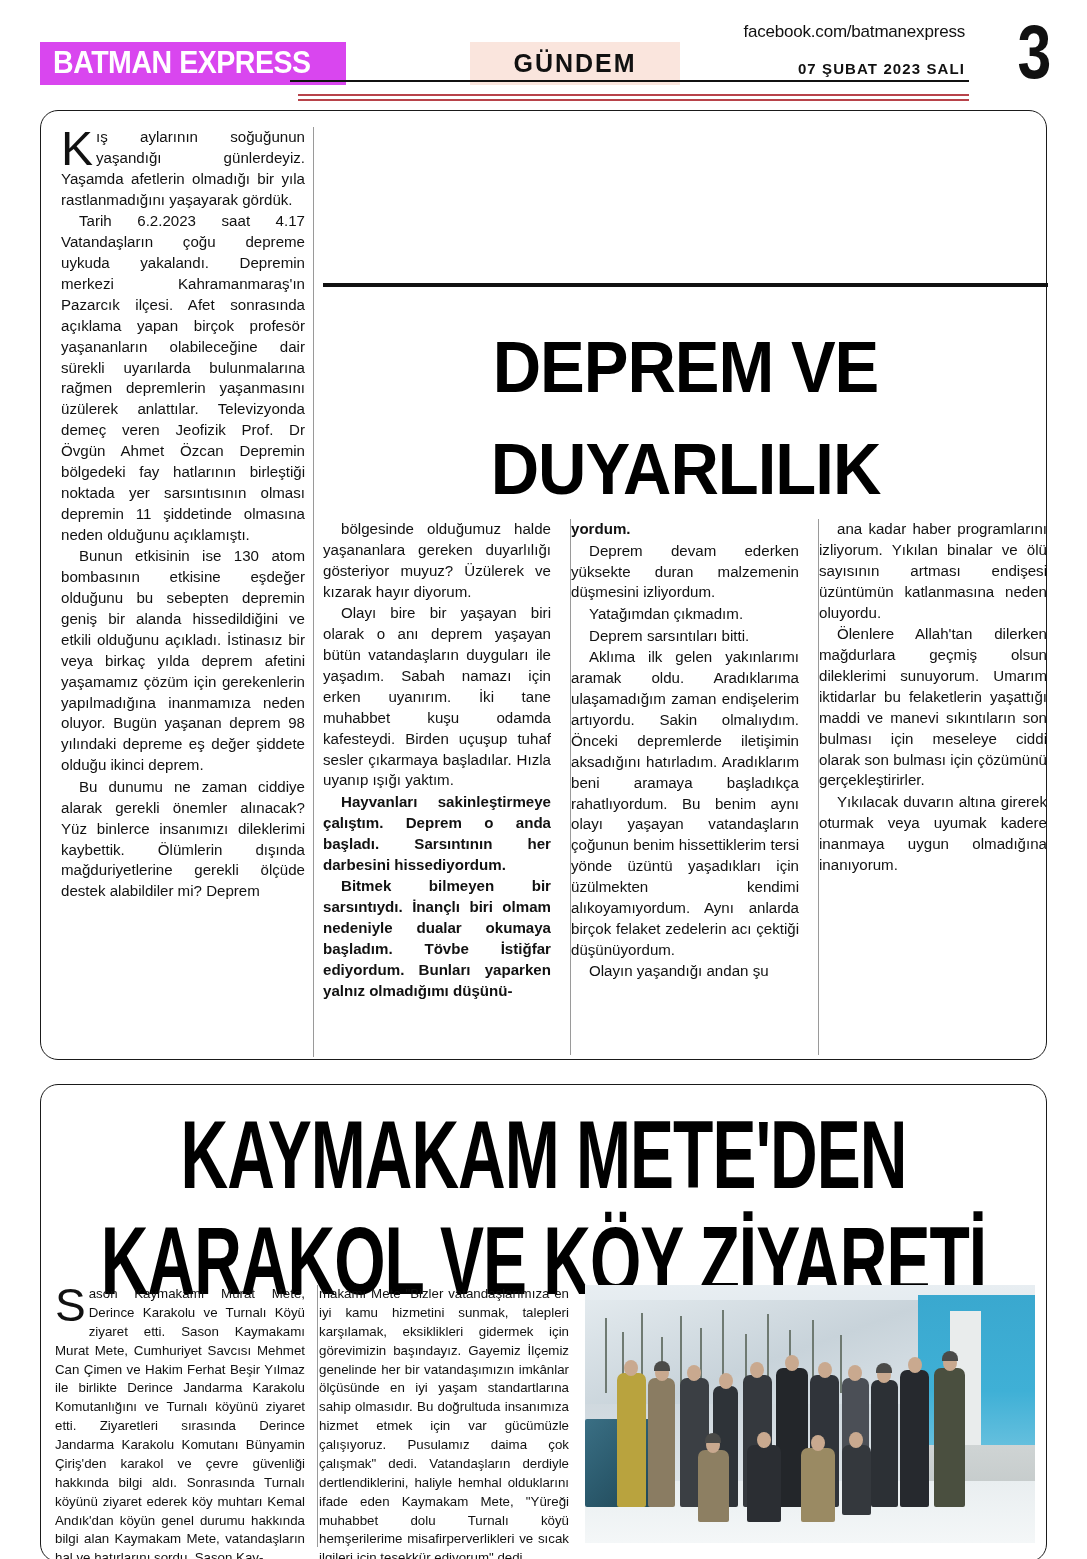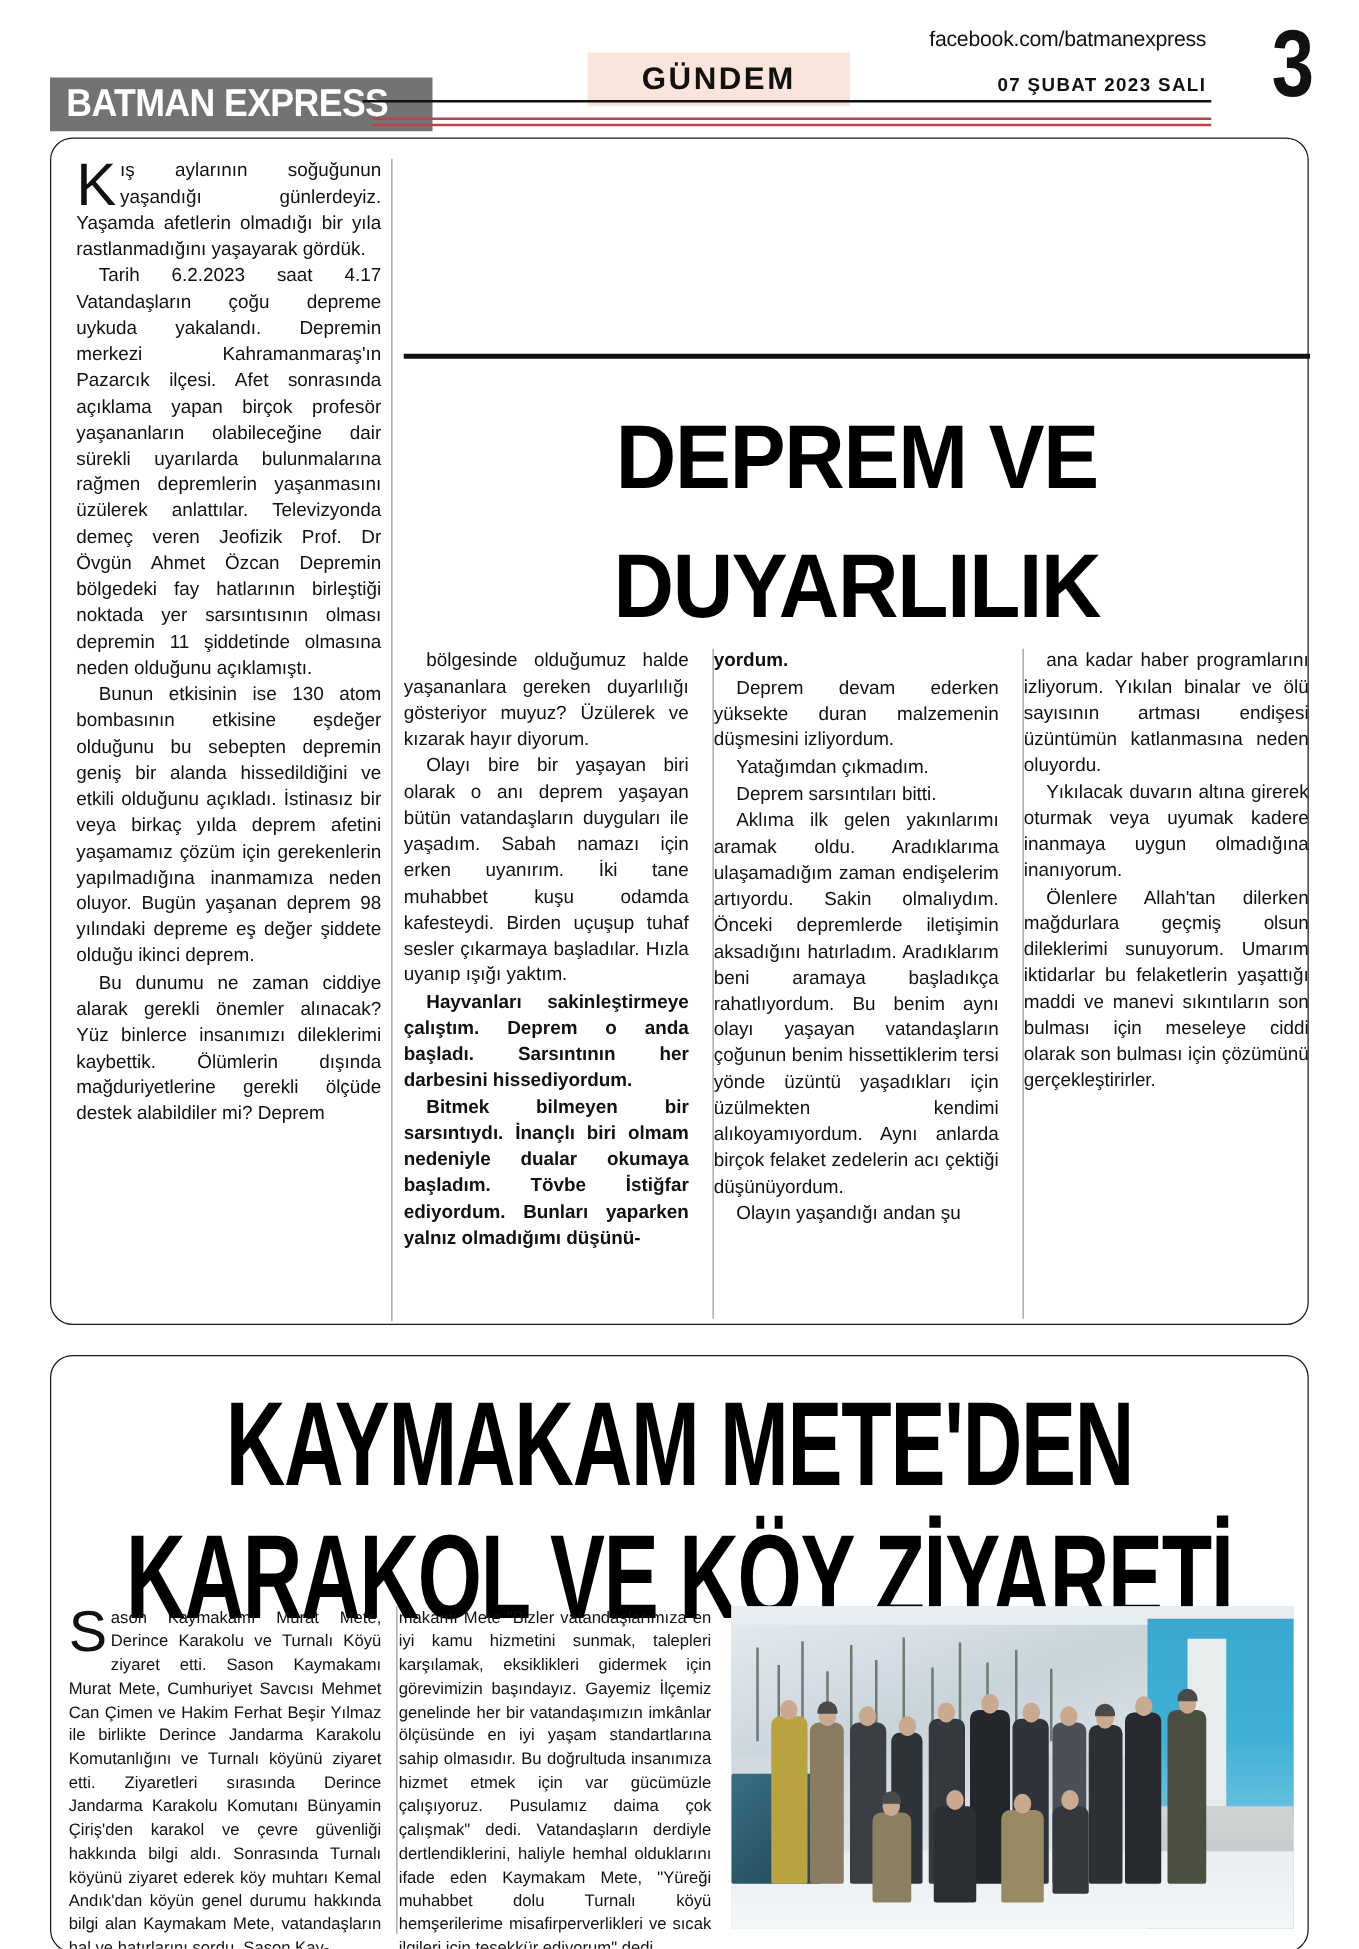--- a/index.html
+++ b/index.html
@@ -15,22 +15,22 @@
   }
 
   
   .masthead {
     position: relative;
     height: 78px;
     margin: 22px 40px 0 40px;
   }
   .logo-box {
     position: absolute;
-    left: 0; top: 40px;
-    background: #737373;
+    left: 0; top: 20px;
+    background: #d946ef;
     padding: 5px 13px 7px 13px;
     display: inline-block;
   }
   .logo-text {
     color: #fff;
     font-family: "Liberation Sans", sans-serif;
     font-weight: bold;
     font-size: 31px;
     letter-spacing: -0.5px;
     line-height: 1;
@@ -433,22 +433,22 @@
         <div class="a1-col body-text">
           <p class="b" style="text-indent:0">yordum.</p>
           <p>Deprem devam ederken yüksekte duran malzemenin düşmesini izliyordum.</p>
           <p>Yatağımdan çıkmadım.</p>
           <p>Deprem sarsıntıları bitti.</p>
           <p>Aklıma ilk gelen yakınlarımı aramak oldu. Aradıklarıma ulaşamadığım zaman endişelerim artıyordu. Sakin olmalıydım. Önceki depremlerde iletişimin aksadığını hatırladım. Aradıklarım beni aramaya başladıkça rahatlıyordum. Bu benim aynı olayı yaşayan vatandaşların çoğunun benim hissettiklerim tersi yönde üzüntü yaşadıkları için üzülmekten kendimi alıkoyamıyordum. Aynı anlarda birçok felaket zedelerin acı çektiği düşünüyordum.</p>
           <p>Olayın yaşandığı andan şu</p>
         </div>
         <div class="a1-col body-text">
           <p>ana kadar haber programlarını izliyorum. Yıkılan binalar ve ölü sayısının artması endişesi üzüntümün katlanmasına neden oluyordu.</p>
+          <p>Ölenlere Allah'tan dilerken mağdurlara geçmiş olsun dileklerimi sunuyorum. Umarım iktidarlar bu felaketlerin yaşattığı maddi ve manevi sıkıntıların son bulması için meseleye ciddi olarak son bulması için çözümünü gerçekleştirirler.</p>
           <p>Yıkılacak duvarın altına girerek oturmak veya uyumak kadere inanmaya uygun olmadığına inanıyorum.</p>
-          <p>Ölenlere Allah'tan dilerken mağdurlara geçmiş olsun dileklerimi sunuyorum. Umarım iktidarlar bu felaketlerin yaşattığı maddi ve manevi sıkıntıların son bulması için meseleye ciddi olarak son bulması için çözümünü gerçekleştirirler.</p>
         </div>
       </div>
 
       <div class="vdiv" style="left:515px; top:396px; height:536px;"></div>
       <div class="vdiv" style="left:763px; top:396px; height:536px;"></div>
 
     </div>
   </div>
 
   <div class="article2-box">

